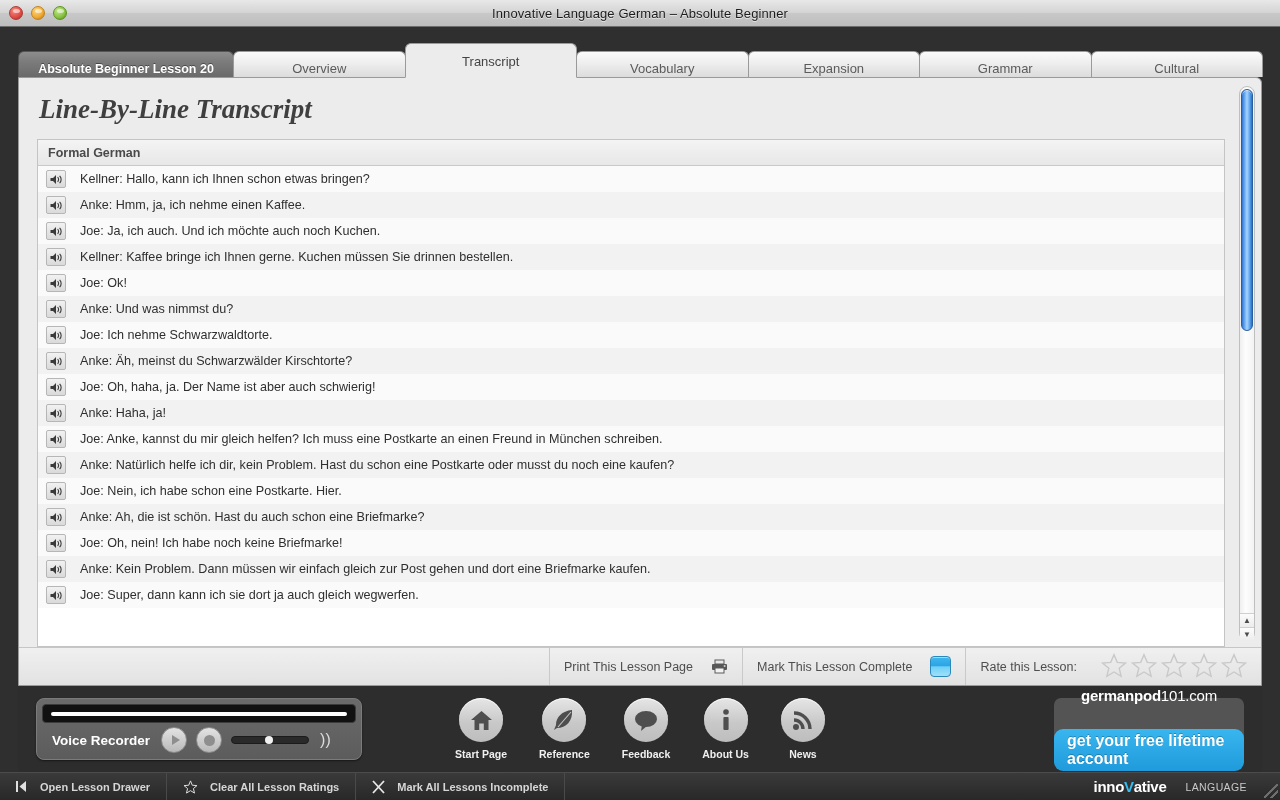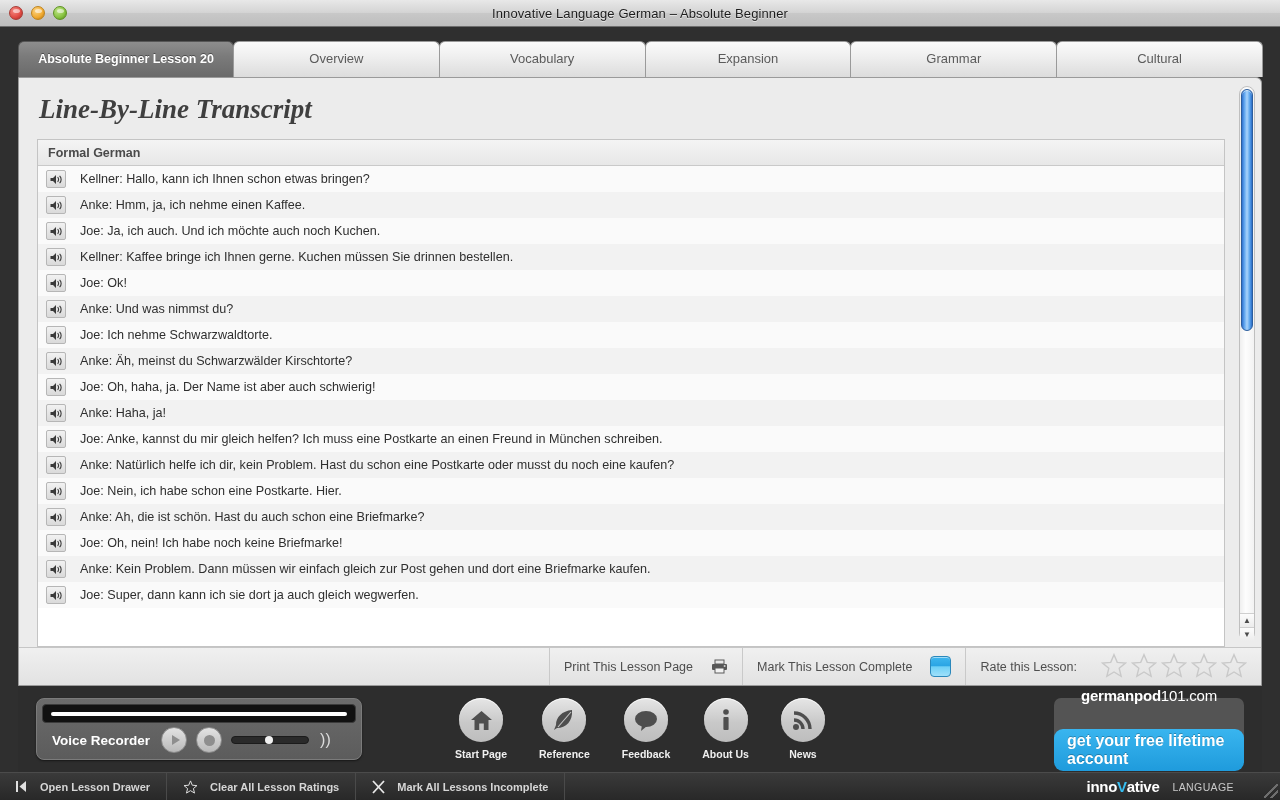--- a/index.html
+++ b/index.html
@@ -50,21 +50,21 @@
   .body-dark {
     flex: 1 1 auto; position: relative;
     background: #2f2f2f;
     padding: 14px 18px 0 18px;
     display: flex; flex-direction: column;
   }
 
   
   .tabs { display: flex; align-items: flex-end; height: 36px; flex: 0 0 36px; }
   .tab {
-    height: 36px; line-height: 34px;
+    height: 26px; line-height: 34px;
     padding: 0 12px; min-width: 72px;
     text-align: center; font-size: 13px; color: #5b5b5b;
     background: linear-gradient(to bottom, #fbfbfb 0%, #eeeeee 45%, #dcdcdc 100%);
     border: 1px solid #9a9a9a; border-bottom: none;
     border-radius: 6px 6px 0 0;
     margin-right: -1px;
     position: relative;
     white-space: nowrap;
     overflow: hidden; text-overflow: ellipsis;
   }
@@ -283,22 +283,22 @@
     position: relative;
   }
   .sb-item {
     display: flex; align-items: center; gap: 12px;
     padding: 0 16px;
     border-right: 1px solid #4a4a4a;
     font-size: 11px; font-weight: bold; color: #d6d6d6;
   }
   .sb-icon { color: #e4e4e4; font-size: 13px; display: flex; align-items: center; }
   .sb-brand {
-    margin-left: auto; display: flex; align-items: center; gap: 13px;
-    padding-right: 46px;
+    margin-left: auto; display: flex; align-items: center; gap: 19px;
+    padding-right: 33px;
   }
   .brand-main { font-size: 15px; font-weight: bold; color: #ffffff; letter-spacing: -.3px; }
   .brand-main span { color: #36bdf0; }
   .brand-sub { font-size: 10.5px; color: #c9c9c9; letter-spacing: .4px; }
   .resize-grip {
     position: absolute; right: 2px; bottom: 2px; width: 14px; height: 14px;
     background:
       linear-gradient(135deg, transparent 45%, #6e6e6e 45%, #6e6e6e 55%, transparent 55%),
       linear-gradient(135deg, transparent 70%, #6e6e6e 70%, #6e6e6e 80%, transparent 80%);
   }
@@ -315,20 +315,21 @@
       <div class="light green"></div>
     </div>
     <div class="window-title">Innovative Language German – Absolute Beginner</div>
   </div>
 
   <div class="body-dark">
 
     <div class="tabs">
       <div class="tab lesson">Absolute Beginner Lesson 20</div>
       <div class="tab flexi">Overview</div>
+      <div class="tab flexi active">Transcript</div>
       <div class="tab flexi">Vocabulary</div>
       <div class="tab flexi">Expansion</div>
       <div class="tab flexi">Grammar</div>
       <div class="tab flexi">Cultural</div>
     </div>
 
     <div class="card">
       <div class="card-inner">
         <div class="content-col">
           <div class="page-title">Line-By-Line Transcript</div>

